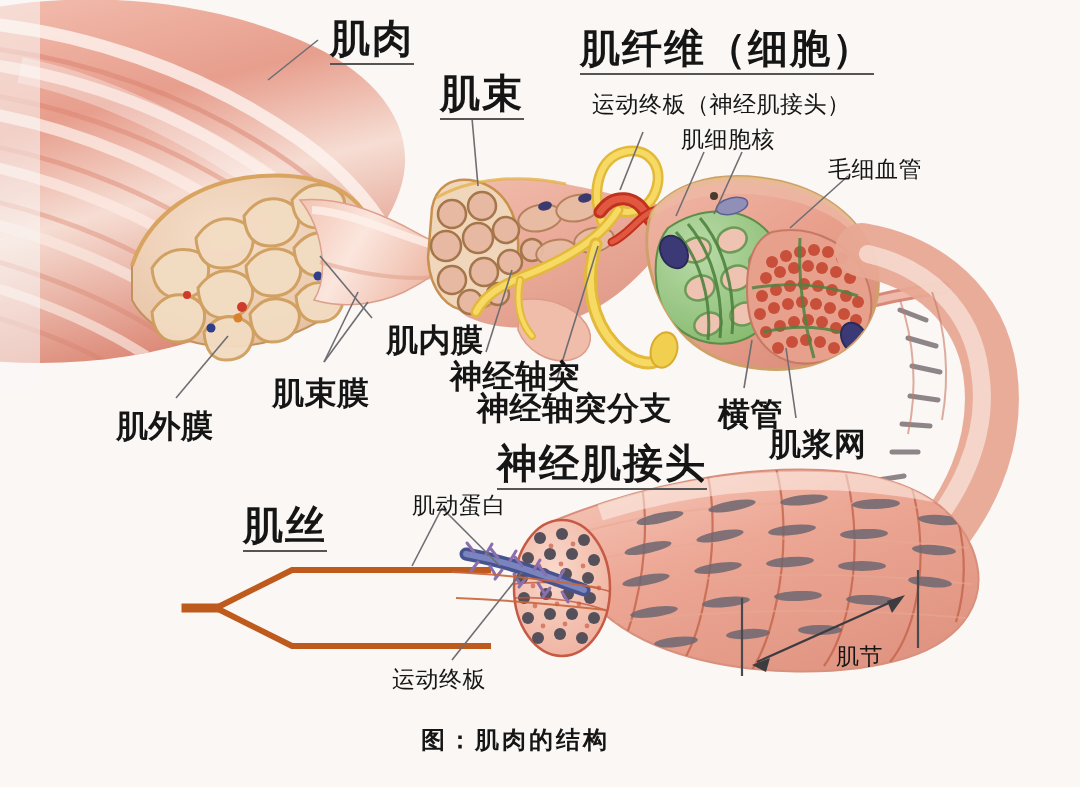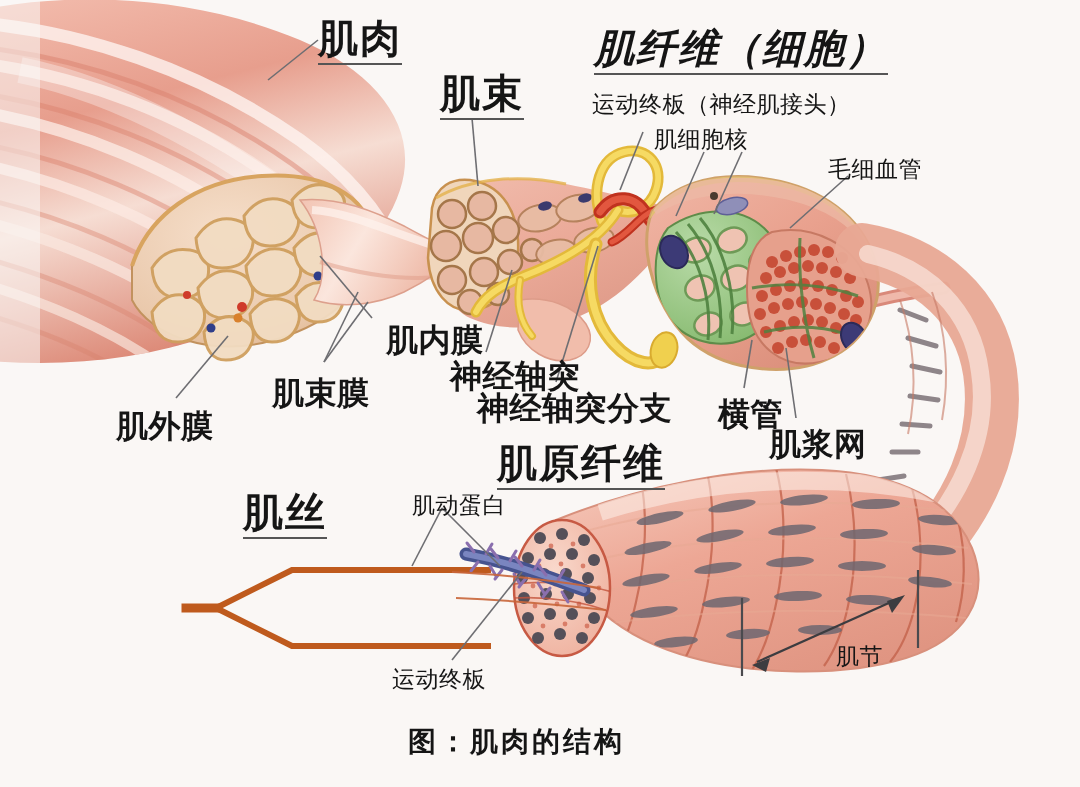--- a/index.html
+++ b/index.html
@@ -10,21 +10,21 @@
     overflow:hidden;
   }
   #stage{position:relative;width:1080px;height:787px;background:#faf7f5;}
 
   
   .lbl{position:absolute;color:#151515;white-space:nowrap;line-height:1;letter-spacing:1px;}
   .heading{font-weight:bold;font-size:40px;letter-spacing:2px;}
   .heading-ul{border-bottom:2.5px solid #555;padding-bottom:5px;}
   .sub{font-size:23px;letter-spacing:0.5px;}
   .sub-b{font-size:32px;font-weight:bold;letter-spacing:0.5px;}
-  .caption{font-size:28px;font-weight:bold;letter-spacing:3px;}
+  .caption{font-size:24px;font-weight:bold;letter-spacing:3px;margin-left:13px;}
 
   
   svg.layer{position:absolute;left:0;top:0;width:1080px;height:787px;overflow:visible;}
   svg.layer.art{z-index:1;}
   svg.layer.lines{z-index:2;}
   .lbl{z-index:3;}
 </style>
 </head>
 <body style="background: rgb(250, 247, 245);">
 
@@ -484,28 +484,28 @@
 
     <g>
       <line x1="742" y1="598" x2="742" y2="676" stroke="#4a4a4e" stroke-width="2.2"></line>
       <line x1="918" y1="570" x2="918" y2="648" stroke="#4a4a4e" stroke-width="2.2"></line>
       <line x1="757" y1="662" x2="900" y2="598" stroke="#3c3c40" stroke-width="2.2"></line>
       <polygon points="752,665 770,658 766,672" fill="#3c3c40"></polygon>
       <polygon points="905,595 887,601 892,613" fill="#3c3c40"></polygon>
     </g>
   </svg>
 
-  <div class="lbl heading heading-ul" style="left:318px;top:18px;">肌肉</div>
+  <div class="lbl heading heading-ul" style="left:330px;top:18px;">肌肉</div>
   <div class="lbl heading heading-ul" style="left:440px;top:73px;">肌束</div>
-  <div class="lbl heading heading-ul" style="left:594px;top:28px;font-style:italic;">肌纤维（细胞）</div>
-  <div class="lbl heading heading-ul" style="left:497px;top:443px;">肌原纤维</div>
-  <div class="lbl heading heading-ul" style="left:243px;top:492px;">肌丝</div>
+  <div class="lbl heading heading-ul" style="left:580px;top:28px;">肌纤维（细胞）</div>
+  <div class="lbl heading heading-ul" style="left:497px;top:443px;">神经肌接头</div>
+  <div class="lbl heading heading-ul" style="left:243px;top:505px;">肌丝</div>
 
   <div class="lbl sub" style="left:592px;top:93px;">运动终板（神经肌接头）</div>
-  <div class="lbl sub" style="left:654px;top:128px;">肌细胞核</div>
+  <div class="lbl sub" style="left:681px;top:128px;">肌细胞核</div>
   <div class="lbl sub" style="left:828px;top:158px;">毛细血管</div>
   <div class="lbl sub-b" style="left:386px;top:324px;">肌内膜</div>
   <div class="lbl sub-b" style="left:272px;top:377px;">肌束膜</div>
   <div class="lbl sub-b" style="left:116px;top:410px;">肌外膜</div>
   <div class="lbl sub-b" style="left:450px;top:360px;">神经轴突</div>
   <div class="lbl sub-b" style="left:477px;top:392px;">神经轴突分支</div>
   <div class="lbl sub-b" style="left:718px;top:398px;">横管</div>
   <div class="lbl sub-b" style="left:769px;top:428px;">肌浆网</div>
   <div class="lbl sub" style="left:377px;top:494px;margin-left:35px;">肌动蛋白</div>
   <div class="lbl sub" style="left:392px;top:668px;">运动终板</div>

